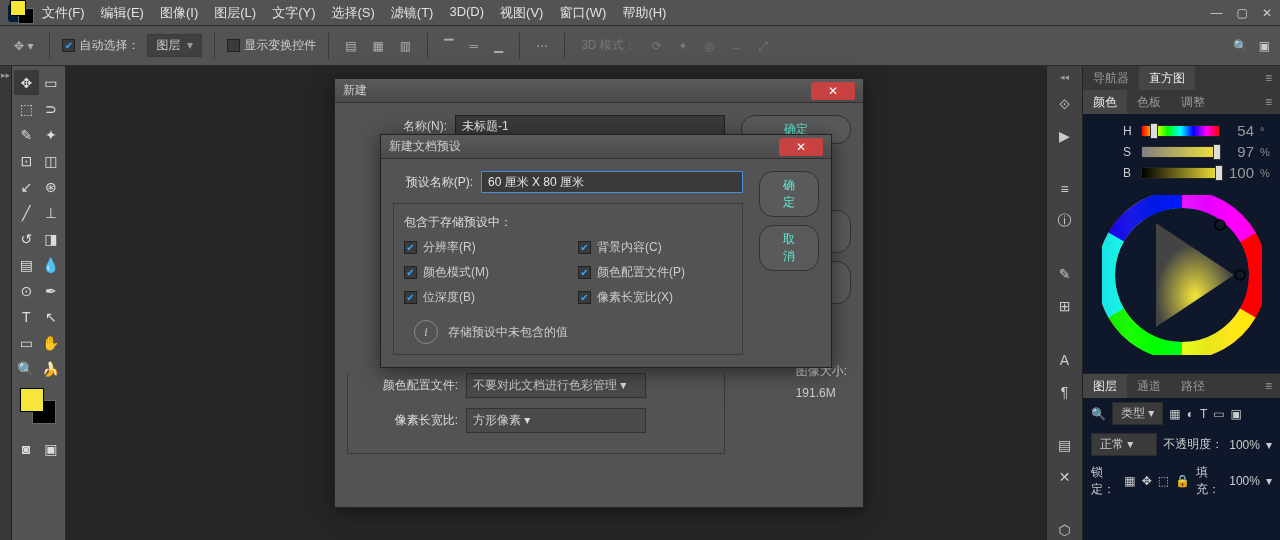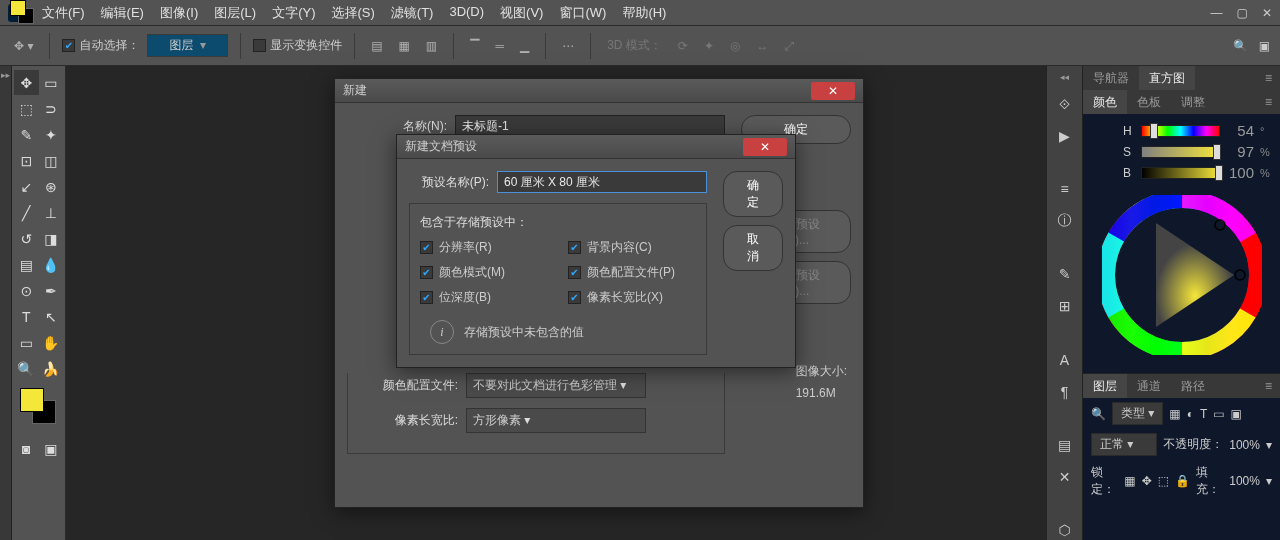--- a/index.html
+++ b/index.html
@@ -5,21 +5,21 @@
 *{margin:0;padding:0;box-sizing:border-box;font-family:"Microsoft YaHei",Arial,sans-serif;font-size:12px;color:#ccc;user-select:none}
 body{background:#535353;width:1280px;height:540px;overflow:hidden;position:relative}
 .menubar{height:26px;background:#535353;display:flex;align-items:center;padding:0 8px;border-bottom:1px solid #2a2a2a}
 .ps-logo{width:18px;height:18px;background:#001e36;color:#31a8ff;font-weight:bold;font-size:10px;display:flex;align-items:center;justify-content:center;border-radius:3px;margin-right:8px}
 .menu-item{padding:0 8px;font-size:13px;color:#e0e0e0;cursor:pointer}
 .win-controls{margin-left:auto;display:flex;gap:14px;color:#ccc;font-size:14px}
 .optionbar{height:40px;background:#535353;display:flex;align-items:center;padding:0 10px;border-bottom:1px solid #2a2a2a;gap:8px}
 .opt-sep{width:1px;height:26px;background:#3a3a3a;margin:0 4px}
 .opt-btn{color:#b0b0b0;padding:2px 4px}
 .opt-check{display:flex;align-items:center;gap:4px;font-size:13px}
-.opt-select{background:#0c4a6e;border:1px solid #3a3a3a;padding:2px 21px;font-size:12px;color:#999}
+.opt-select{background:#404040;border:1px solid #3a3a3a;padding:2px 8px;font-size:12px;color:#999}
 .main{display:flex;height:474px}
 .lgutter{width:12px;background:#383838;border-right:1px solid #222;display:flex;flex-direction:column;align-items:center;padding-top:4px}
 .lgutter .arr{color:#999;font-size:9px}
 .toolbox{width:54px;background:#535353;border-right:1px solid #2a2a2a;display:flex;flex-direction:column;padding:4px 2px;gap:0}
 .tool-row{display:flex;height:26px}
 .tool{width:25px;height:25px;display:flex;align-items:center;justify-content:center;color:#ddd;font-size:14px;cursor:pointer}
 .tool.active{background:#3a3a3a}
 .swatches{margin-top:6px;position:relative;width:40px;height:40px;margin-left:6px}
 .sw-fg{position:absolute;width:24px;height:24px;background:#f5e63a;border:1px solid #000;top:0;left:0;z-index:2}
 .sw-bg{position:absolute;width:24px;height:24px;background:#000;border:1px solid #666;top:12px;left:12px}
@@ -48,21 +48,21 @@
 .mini-bg{position:absolute;width:16px;height:16px;background:#000;border:1px solid #666;top:8px;left:8px}
 .layers-panel{border-top:1px solid #222}
 .layer-row{display:flex;align-items:center;padding:4px 8px;gap:6px;font-size:11px;color:#999}
 .layer-sel{background:#3a3a3a;border:1px solid #2a2a2a;padding:2px 8px;color:#ccc}
 .dialog{position:absolute;background:#535353;border:1px solid #222;box-shadow:0 4px 20px rgba(0,0,0,0.5)}
 .dlg-title{height:24px;background:linear-gradient(#5a5a5a,#4a4a4a);display:flex;align-items:center;padding:0 8px;font-size:12px;border-bottom:1px solid #333}
 .dlg-close{margin-left:auto;width:44px;height:18px;background:#c94040;color:#fff;display:flex;align-items:center;justify-content:center;border-radius:2px;font-size:12px;cursor:pointer}
 .dlg-body{padding:12px;display:flex;gap:16px}
 .dlg-left{flex:1}
 .dlg-right{display:flex;flex-direction:column;gap:8px;width:110px}
-.dlg-btn{background:#5a5a5a;border:1px solid #333;border-radius:14px;padding:5px 20px;text-align:center;cursor:pointer;color:#ffffff}
+.dlg-btn{background:#5a5a5a;border:1px solid #333;border-radius:14px;padding:5px 20px;text-align:center;cursor:pointer;color:#5eead4}
 .form-row{display:flex;align-items:center;gap:8px;margin-bottom:10px}
 .form-label{width:100px;text-align:right;color:#ddd}
 .form-input{flex:1;background:#3a3a3a;border:1px solid #222;padding:3px 6px;color:#e8e8e8}
 .form-input.hl{border:1px solid #4a90d9}
 .form-sel{background:#4a4a4a;border:1px solid #333;padding:3px 6px;color:#ddd;width:180px}
 .fieldset{border:1px solid #3a3a3a;padding:10px;margin-top:6px}
 .fieldset-title{color:#ddd;margin-bottom:8px}
 .check-grid{display:grid;grid-template-columns:1fr 1fr;gap:8px 20px}
 .check-item{display:flex;align-items:center;gap:6px}
 .chk{width:13px;height:13px;background:#3a3a3a;border:1px solid #222;display:flex;align-items:center;justify-content:center;color:#31a8ff;font-size:10px}
@@ -226,21 +226,21 @@
           <div class="dlg-btn" style="color:#888">存储预设(S)...</div>
           <div class="dlg-btn" style="color:#888">删除预设(D)...</div>
         </div>
       </div>
       <div class="img-size">
         <div>图像大小:</div>
         <div style="margin-top:6px">191.6M</div>
       </div>
     </div>
 
-    <div class="dialog" style="left:330px;top:68px;width:400px">
+    <div class="dialog" style="left:314px;top:68px;width:452px">
       <div class="dlg-title">
         <span>新建文档预设</span>
         <span class="dlg-close">✕</span>
       </div>
       <div class="dlg-body">
         <div class="dlg-left">
           <div class="form-row">
             <span class="form-label" style="width:80px">预设名称(P):</span>
             <input class="form-input hl" value="60 厘米 X 80 厘米" style="">
           </div>

